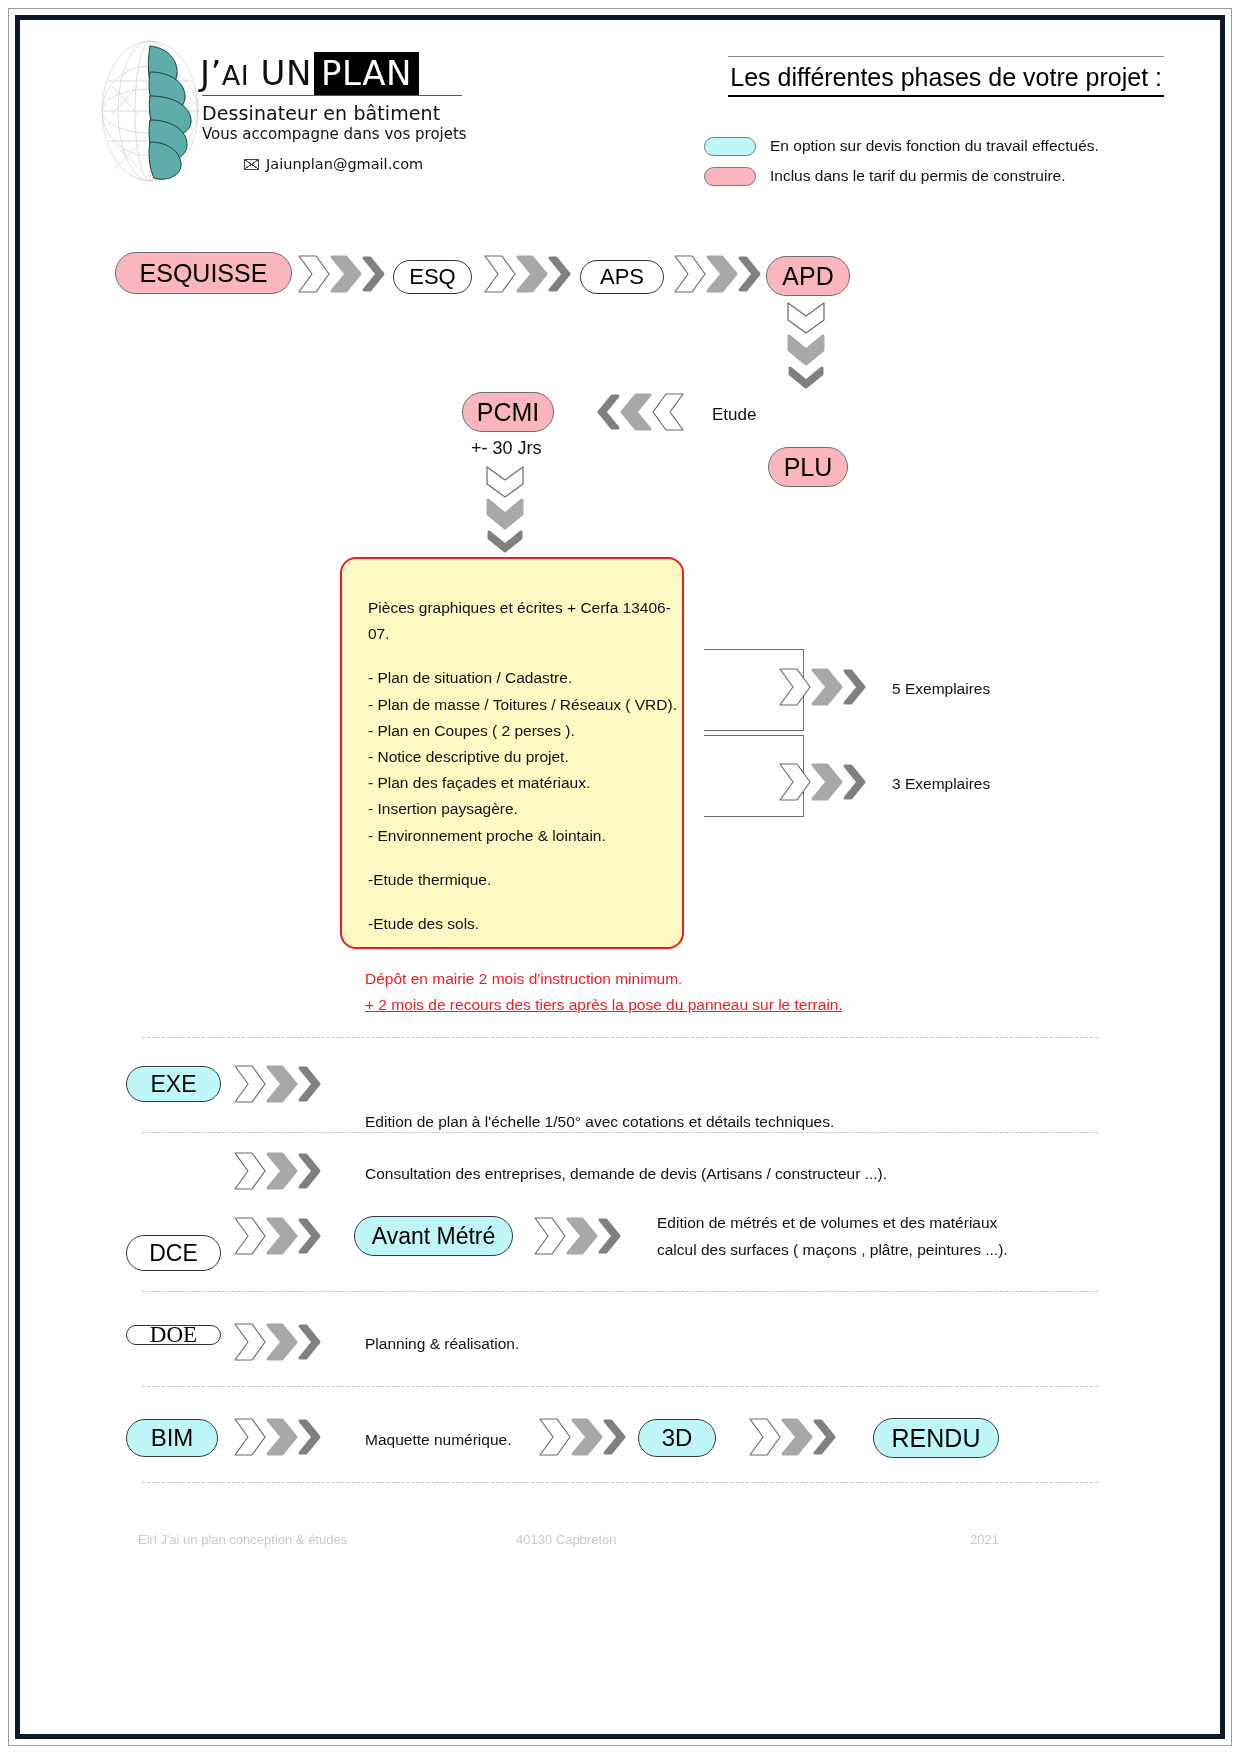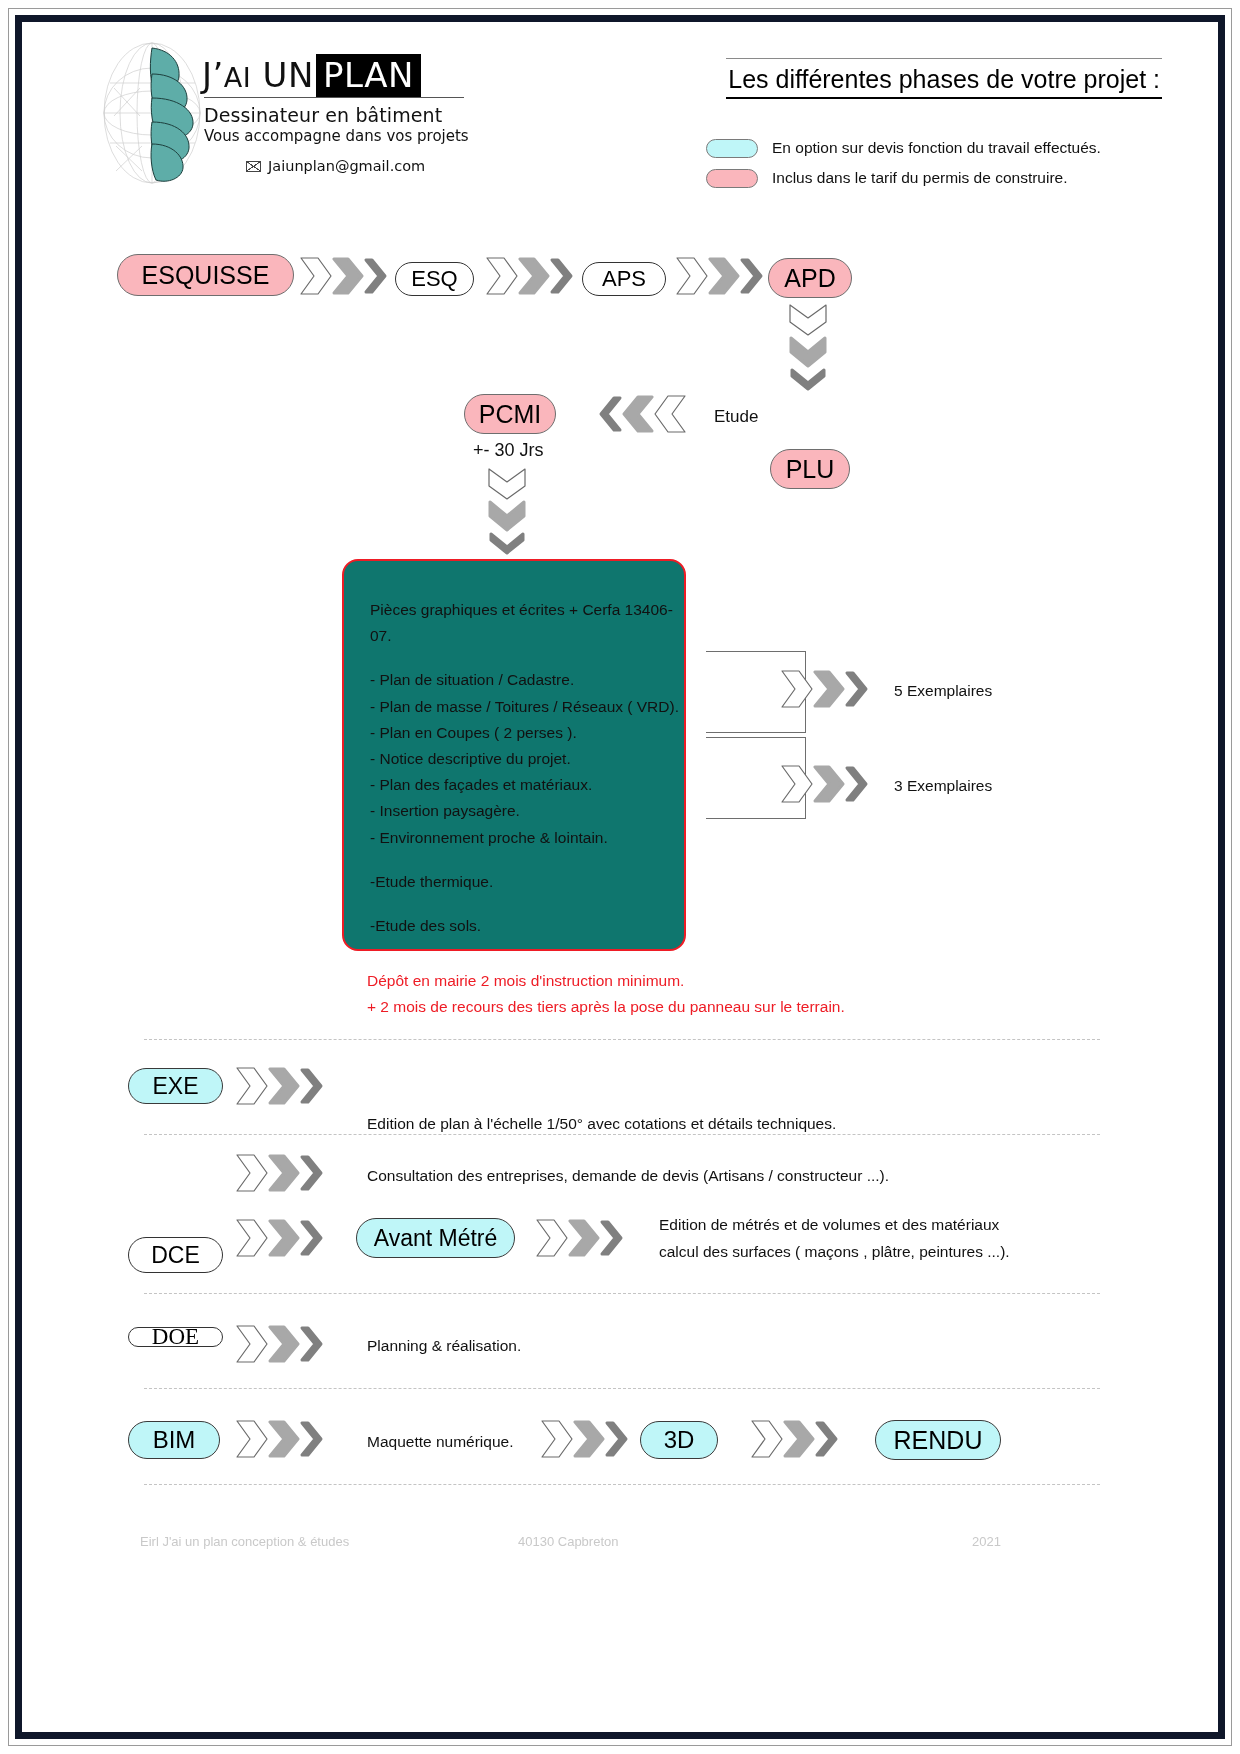--- a/index.html
+++ b/index.html
@@ -14,21 +14,21 @@
   .page {
     position:absolute; left:8px; top:8px;
     width:1224px; height:1738px;
     border:1px solid #9a9a9a;
     background:#fff;
     overflow:hidden;
   }
   .inner {
     position:absolute; left:6px; top:6px;
     width:1210px; height:1724px;
-    border:7px solid #0f172a;
+    border:5px solid #0f172a;
     background:#fff;
   }
 
   
   .logo-wrap { position:absolute; left:70px; top:14px; width:420px; height:160px; }
   .logo-globe { position:absolute; left:8px; top:2px; width:110px; height:150px; }
   .logo-txt { position:absolute; left:110px; top:22px; width:310px; }
   .logo-title {
     font-size:34px; letter-spacing:0.5px; font-weight:400;
     font-family:"DejaVu Sans", sans-serif;
@@ -73,21 +73,21 @@
 
   
   .arrows { position:absolute; display:flex; align-items:center; }
   .chev { flex:0 0 auto; }
 
   .label { position:absolute; font-size:15.5px; color:#111; white-space:nowrap; line-height:1.55;}
 
   
   .redbox {
     position:absolute; left:320px; top:537px; width:344px; height:392px;
-    border:2px solid #ee1c25; border-radius:16px; background:#0f766e;
+    border:2px solid #ee1c25; border-radius:16px; background:#fef9c3;
   }
   .redbox .body { position:absolute; left:26px; top:36px; font-size:15.5px; line-height:26.2px; color:#111; }
   .redbox .body .gap { display:block; height:18px; }
   .redtext { position:absolute; left:345px; font-size:15.5px; color:#ee1c25; white-space:nowrap; line-height:1.55;}
 
   
   .brk { position:absolute; border-color:#6e6e6e; border-style:solid; border-width:0; }
 
   
   .sep { position:absolute; left:122px; width:956px; height:0;
@@ -281,21 +281,21 @@
     <svg class="chev" width="34" height="42" viewBox="0 0 34 42" style="margin-left:-4px">
       <path d="M2 4 L16 4 L30 21 L16 38 L2 38 L16 21 Z" fill="#a8a8a8" stroke="#a8a8a8" stroke-width="3" stroke-linejoin="round"></path>
     </svg>
     <svg class="chev" width="26" height="42" viewBox="0 0 26 42" style="margin-left:-3px">
       <path d="M3 5 L9 5 L22 21 L9 37 L3 37 L16 21 Z" fill="#808080" stroke="#808080" stroke-width="3" stroke-linejoin="round"></path>
     </svg>
   </div>
   <div class="label" style="left:872px; top:752px;">3 Exemplaires</div>
 
   <div class="redtext" style="top:947px;">Dépôt en mairie 2 mois d'instruction minimum.</div>
-  <div class="redtext" style="top:973px;">+ 2 mois de recours des tiers après la pose du panneau sur le terrain.</div>
+  <div class="redtext" style="top:973px;text-decoration:underline;">+ 2 mois de recours des tiers après la pose du panneau sur le terrain.</div>
 
   <div class="sep" style="top:1017px;"></div>
 
   <div class="pill cyan" style="left:106px; top:1046px; width:95px; height:36px; font-size:23px;">EXE</div>
   <div class="arrows" style="left:212px; top:1043px;">
     <svg class="chev" width="38" height="42" viewBox="0 0 38 42">
       <path d="M3 3 L20 3 L33 21 L20 39 L3 39 L16 21 Z" fill="#fff" stroke="#6a6a6a" stroke-width="1.2" stroke-linejoin="round"></path>
     </svg>
     <svg class="chev" width="34" height="42" viewBox="0 0 34 42" style="margin-left:-4px">
       <path d="M2 4 L16 4 L30 21 L16 38 L2 38 L16 21 Z" fill="#a8a8a8" stroke="#a8a8a8" stroke-width="3" stroke-linejoin="round"></path>

